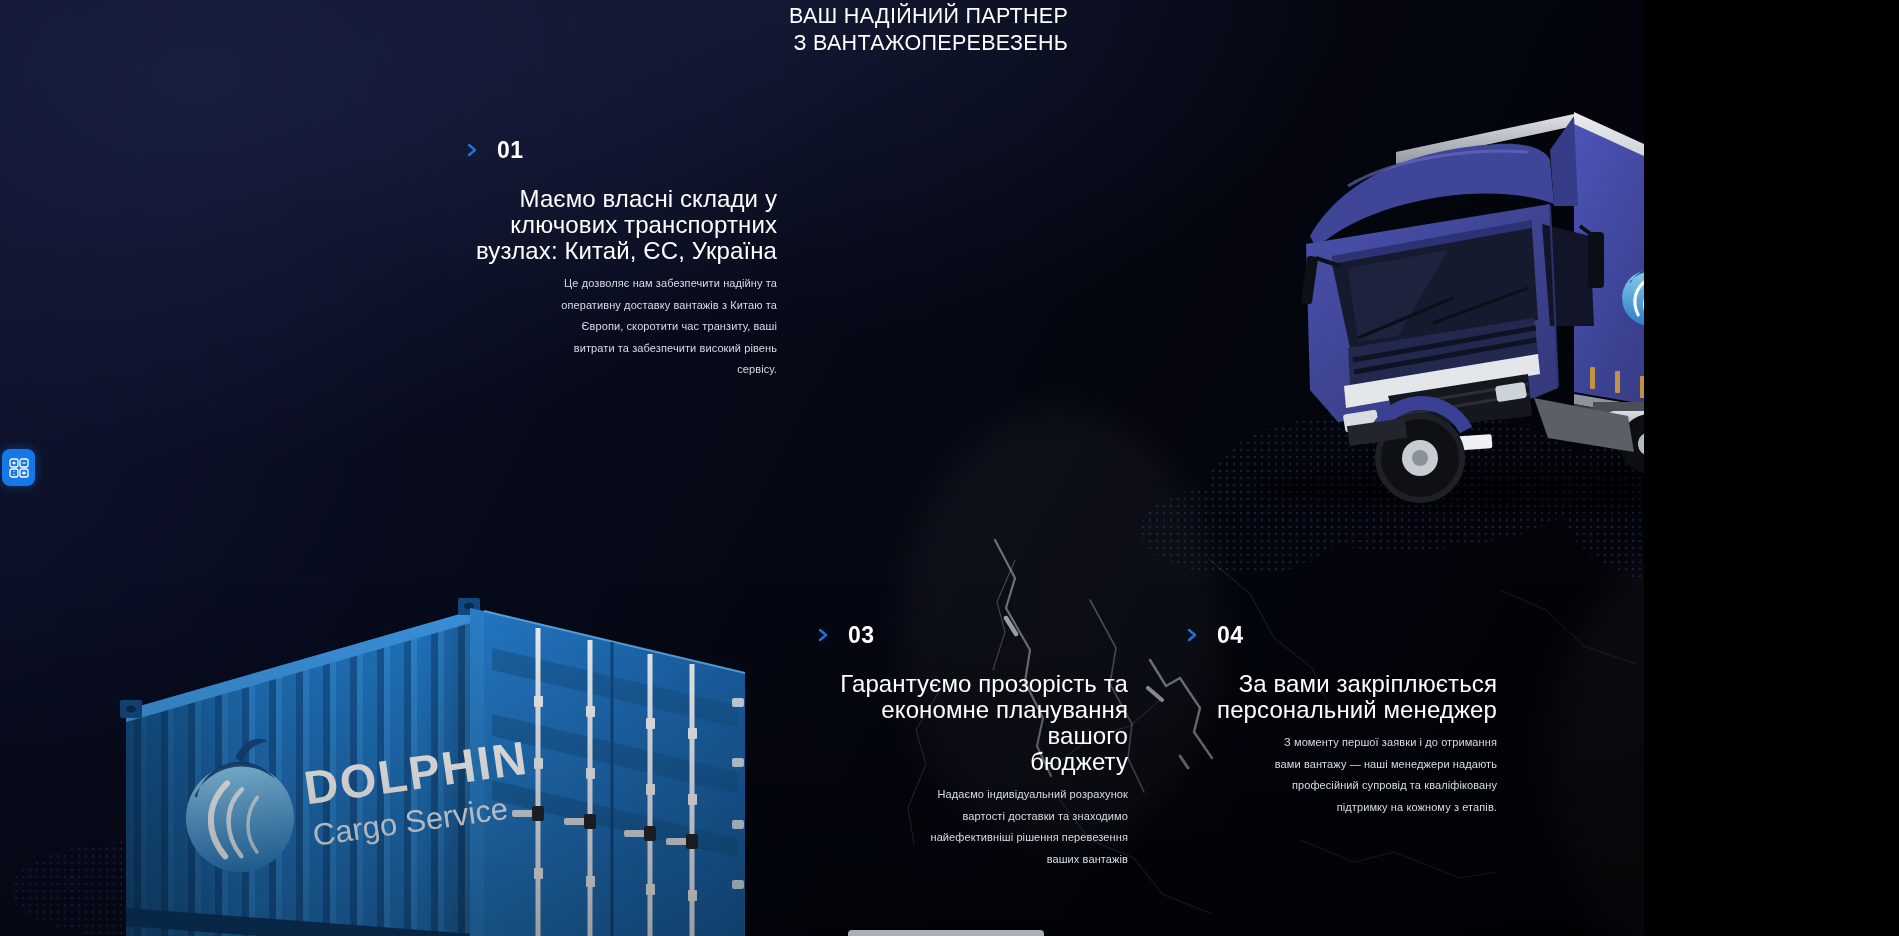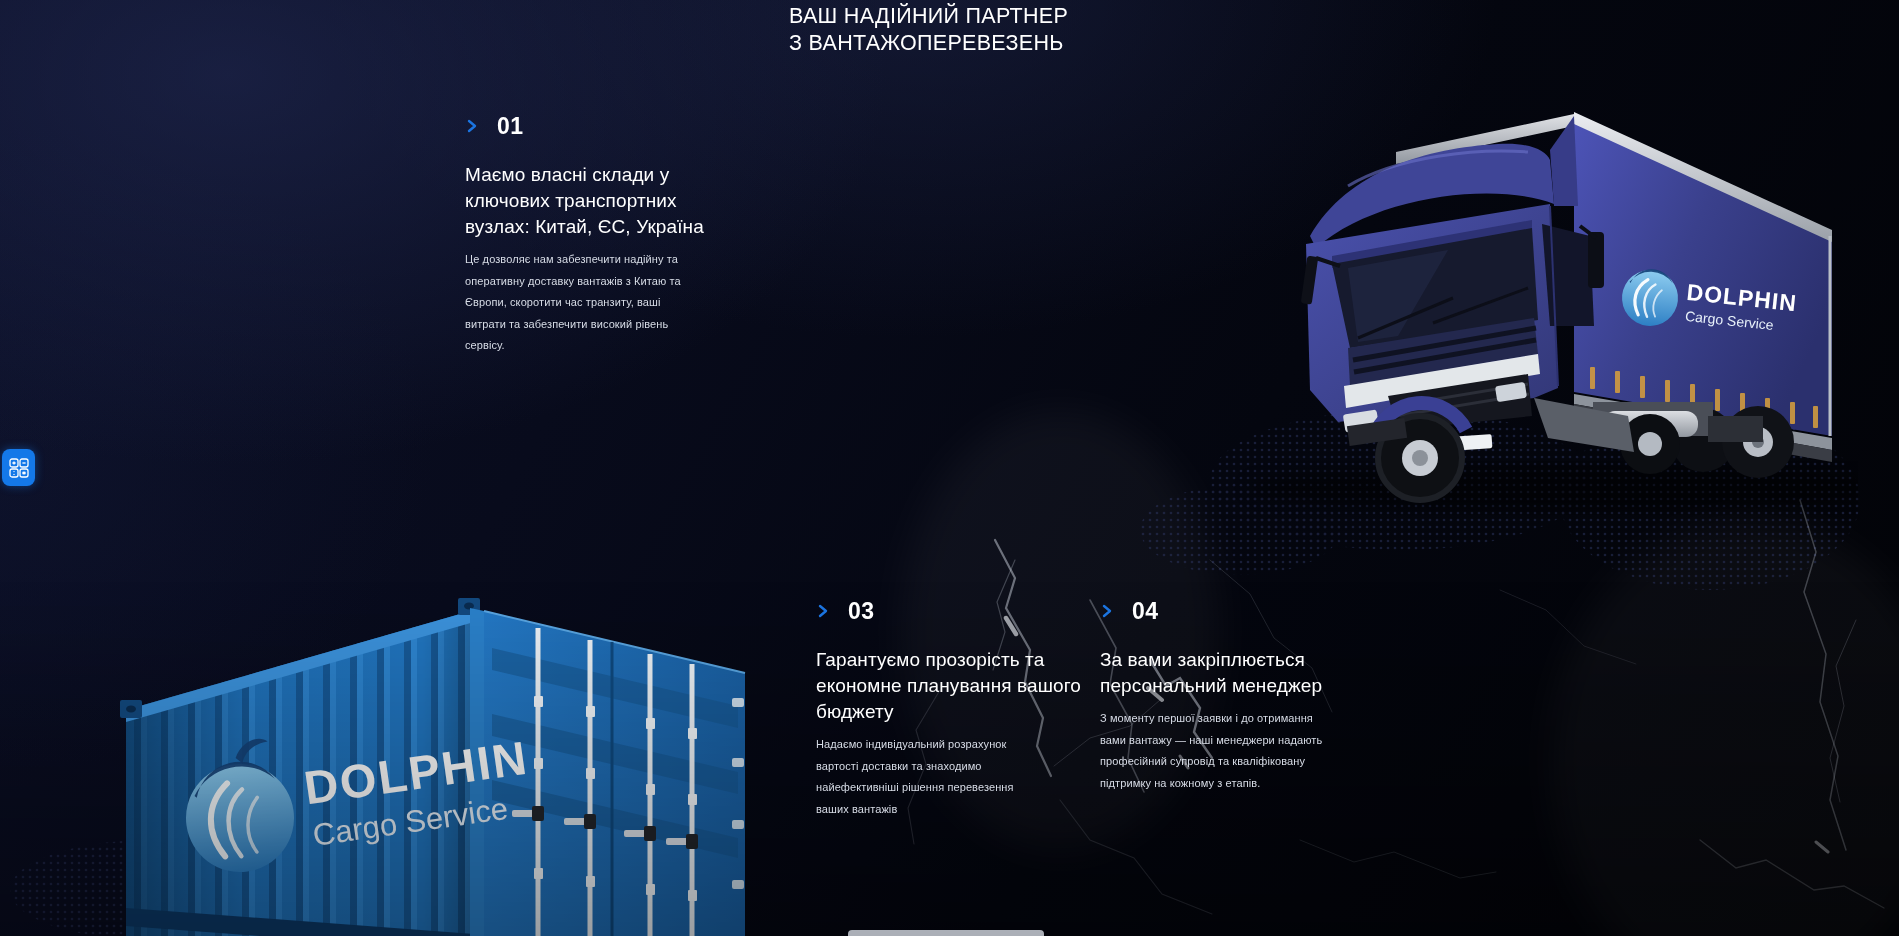--- a/index.html
+++ b/index.html
@@ -1,37 +1,38 @@
 <!DOCTYPE html>
 <html lang="uk"><head>
 <meta charset="utf-8">
 <style>
   html,body{margin:0;padding:0;background:#000;}
   #page{
-    position:relative;width:1899px;height:936px;overflow:hidden;
+    position:relative;width:1644px;height:936px;overflow:hidden;
     font-family:"Liberation Sans",sans-serif;
     background:
       radial-gradient(1100px 650px at 12% 8%, rgba(34,42,84,.60), transparent 60%),
       radial-gradient(900px 520px at 48% 0%, rgba(28,35,70,.55), transparent 65%),
       radial-gradient(700px 520px at 0% 48%, rgba(17,23,52,.45), transparent 62%),
       linear-gradient(118deg,#0c1028 0%,#080b1c 32%,#04060f 62%,#020307 100%);
+    text-align: right;
   }
   #page::after{content:"";position:absolute;inset:0;pointer-events:none;
     background:linear-gradient(180deg,transparent 62%,rgba(0,0,0,.35) 100%);}
   .layer{position:absolute;left:0;top:0;}
   h1.title{
     position:absolute;left:789px;top:3px;margin:0;
     color:#fff;font-size:21.5px;line-height:27px;font-weight:500;
     letter-spacing:.3px;white-space:pre-line;z-index:5;
   }
   .feature{position:absolute;width:312px;color:#fff;z-index:5;}
-  .feat-head{display:flex;align-items:center;height:28px;}
+  .feat-head{display:flex;align-items:center;height:28px;margin-top:24px;}
   .chev{width:32px;display:flex;align-items:center;}
   .num{font-size:23px;font-weight:700;letter-spacing:.5px;}
-  .feature h3{margin:22px 0 0;font-size:19px;line-height:26px;font-weight:400;
+  .feature h3{margin:22px 0 0;font-size:24px;line-height:26px;font-weight:400;
     white-space:pre-line;letter-spacing:.1px;}
   .feature p{margin:9px 0 0;font-size:11px;line-height:21.5px;color:#d7dce6;
     white-space:pre-line;letter-spacing:.1px;}
   .calc-btn{
     position:absolute;left:2px;top:449px;width:33px;height:37px;z-index:6;
     background:#1478e8;border:none;border-radius:8px;cursor:pointer;
     display:flex;align-items:center;justify-content:center;padding:0;
     box-shadow:0 0 10px rgba(20,120,232,.45);
   }
   .peek{position:absolute;left:848px;top:930px;width:196px;height:6px;z-index:6;
@@ -314,21 +315,21 @@
     </div>
     <h3>Гарантуємо прозорість та
 економне планування вашого
 бюджету</h3>
     <p>Надаємо індивідуальний розрахунок
 вартості доставки та знаходимо
 найефективніші рішення перевезення
 ваших вантажів</p>
   </div>
 
-  <div class="feature" style="left:1100px;top:597px">
+  <div class="feature" style="left:1185px;top:597px">
     <div class="feat-head">
       <span class="chev">
         <svg width="14" height="14" viewBox="0 0 14 14">
             <polyline points="4,2 10,7 4,12" fill="none" stroke="#1b74e0" stroke-width="2.4" stroke-linecap="round" stroke-linejoin="round"></polyline>
           </svg>
       </span>
       <span class="num">04</span>
     </div>
     <h3>За вами закріплюється
 персональний менеджер</h3>

